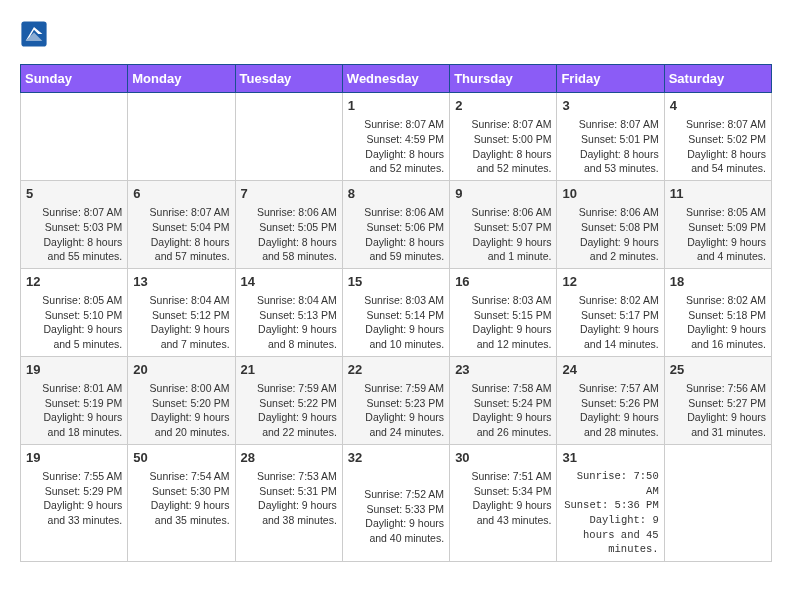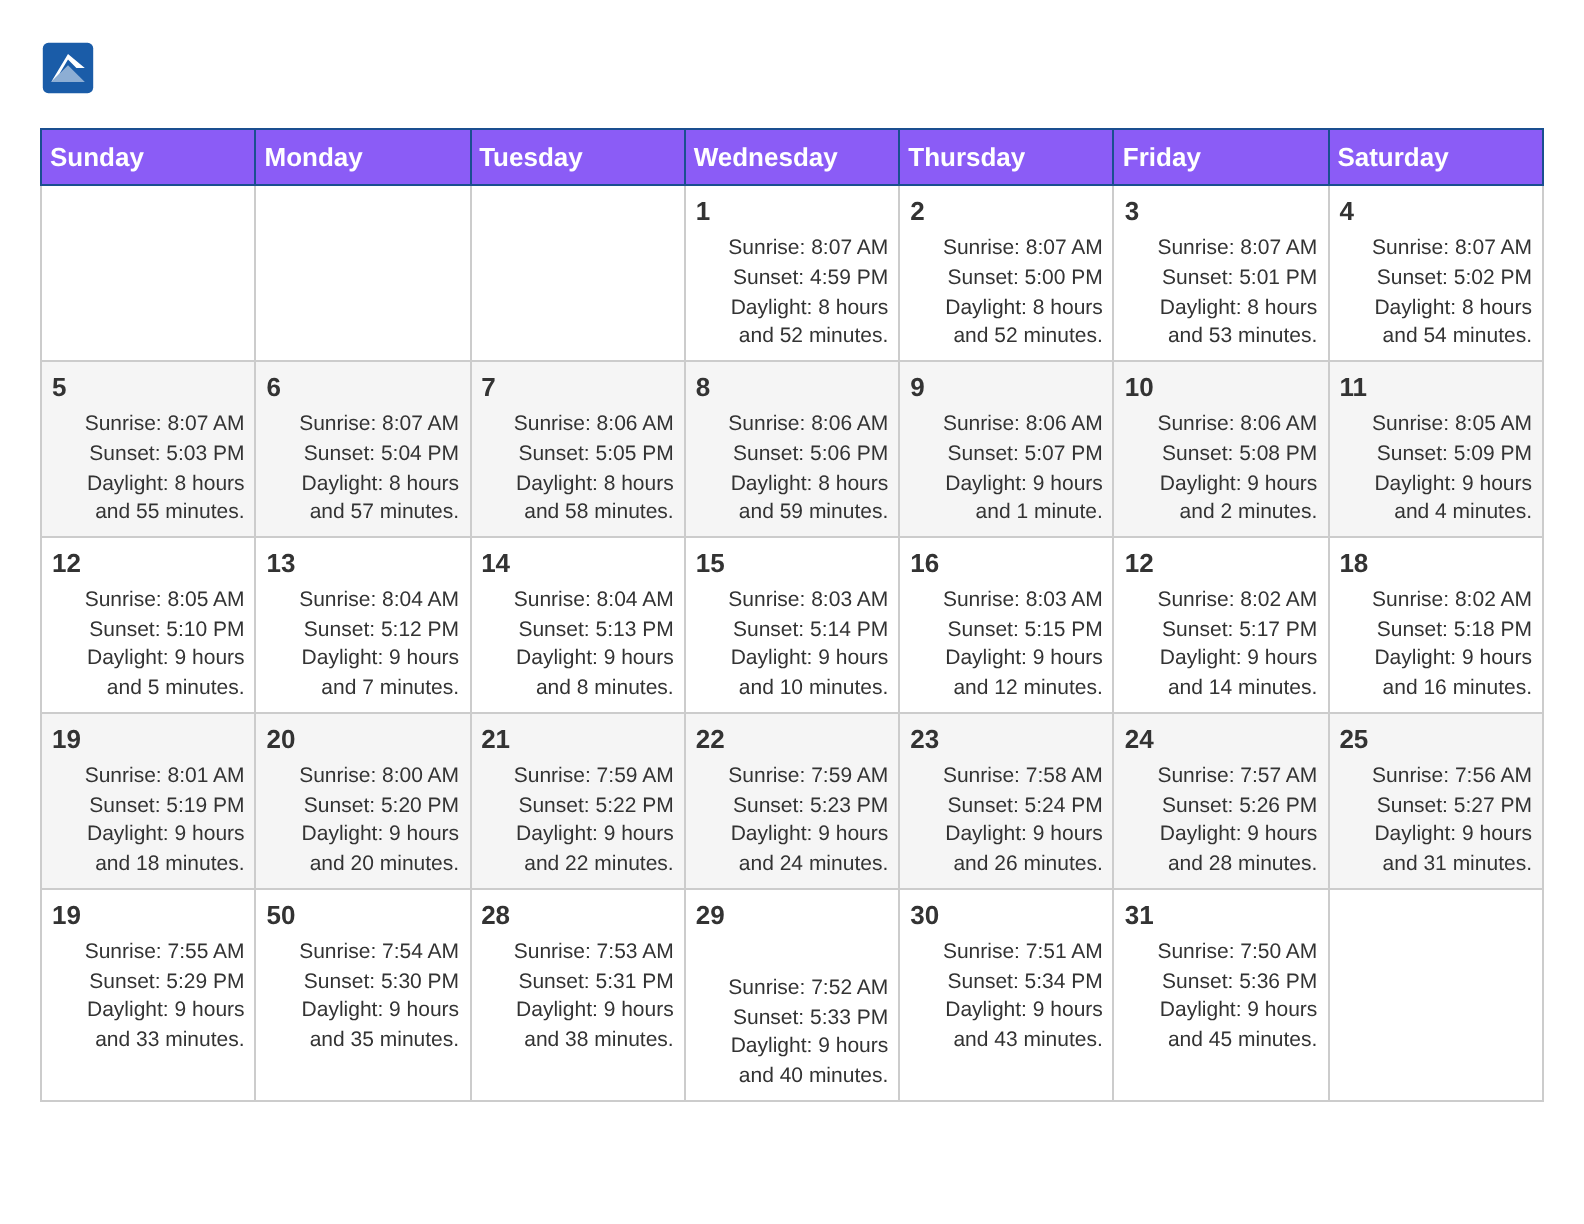--- a/index.html
+++ b/index.html
@@ -295,33 +295,33 @@
 Sunset: 5:30 PM
 Daylight: 9 hours and 35 minutes.</div>
         </td>
         <td>
           <span class="day-number">28</span>
           <div class="day-info" style="white-space: pre-line;">Sunrise: 7:53 AM
 Sunset: 5:31 PM
 Daylight: 9 hours and 38 minutes.</div>
         </td>
         <td>
-          <span class="day-number">29</span>
+          <span class="day-number">32</span>
           <div class="day-info" style="white-space: pre-line; margin-top: 20px;">Sunrise: 7:52 AM
 Sunset: 5:33 PM
 Daylight: 9 hours and 40 minutes.</div>
         </td>
         <td>
           <span class="day-number">30</span>
           <div class="day-info" style="white-space: pre-line;">Sunrise: 7:51 AM
 Sunset: 5:34 PM
 Daylight: 9 hours and 43 minutes.</div>
         </td>
         <td>
           <span class="day-number">31</span>
-          <div class="day-info" style="white-space: pre-line;">Sunrise: 7:50 AM
+          <div class="day-info" style="white-space: pre-line; font-family: Liberation Mono, monospace;">Sunrise: 7:50 AM
 Sunset: 5:36 PM
 Daylight: 9 hours and 45 minutes.</div>
         </td>
         <td class="empty-cell"></td>
       </tr>
     </tbody>
 </table>
 
 </body></html>

